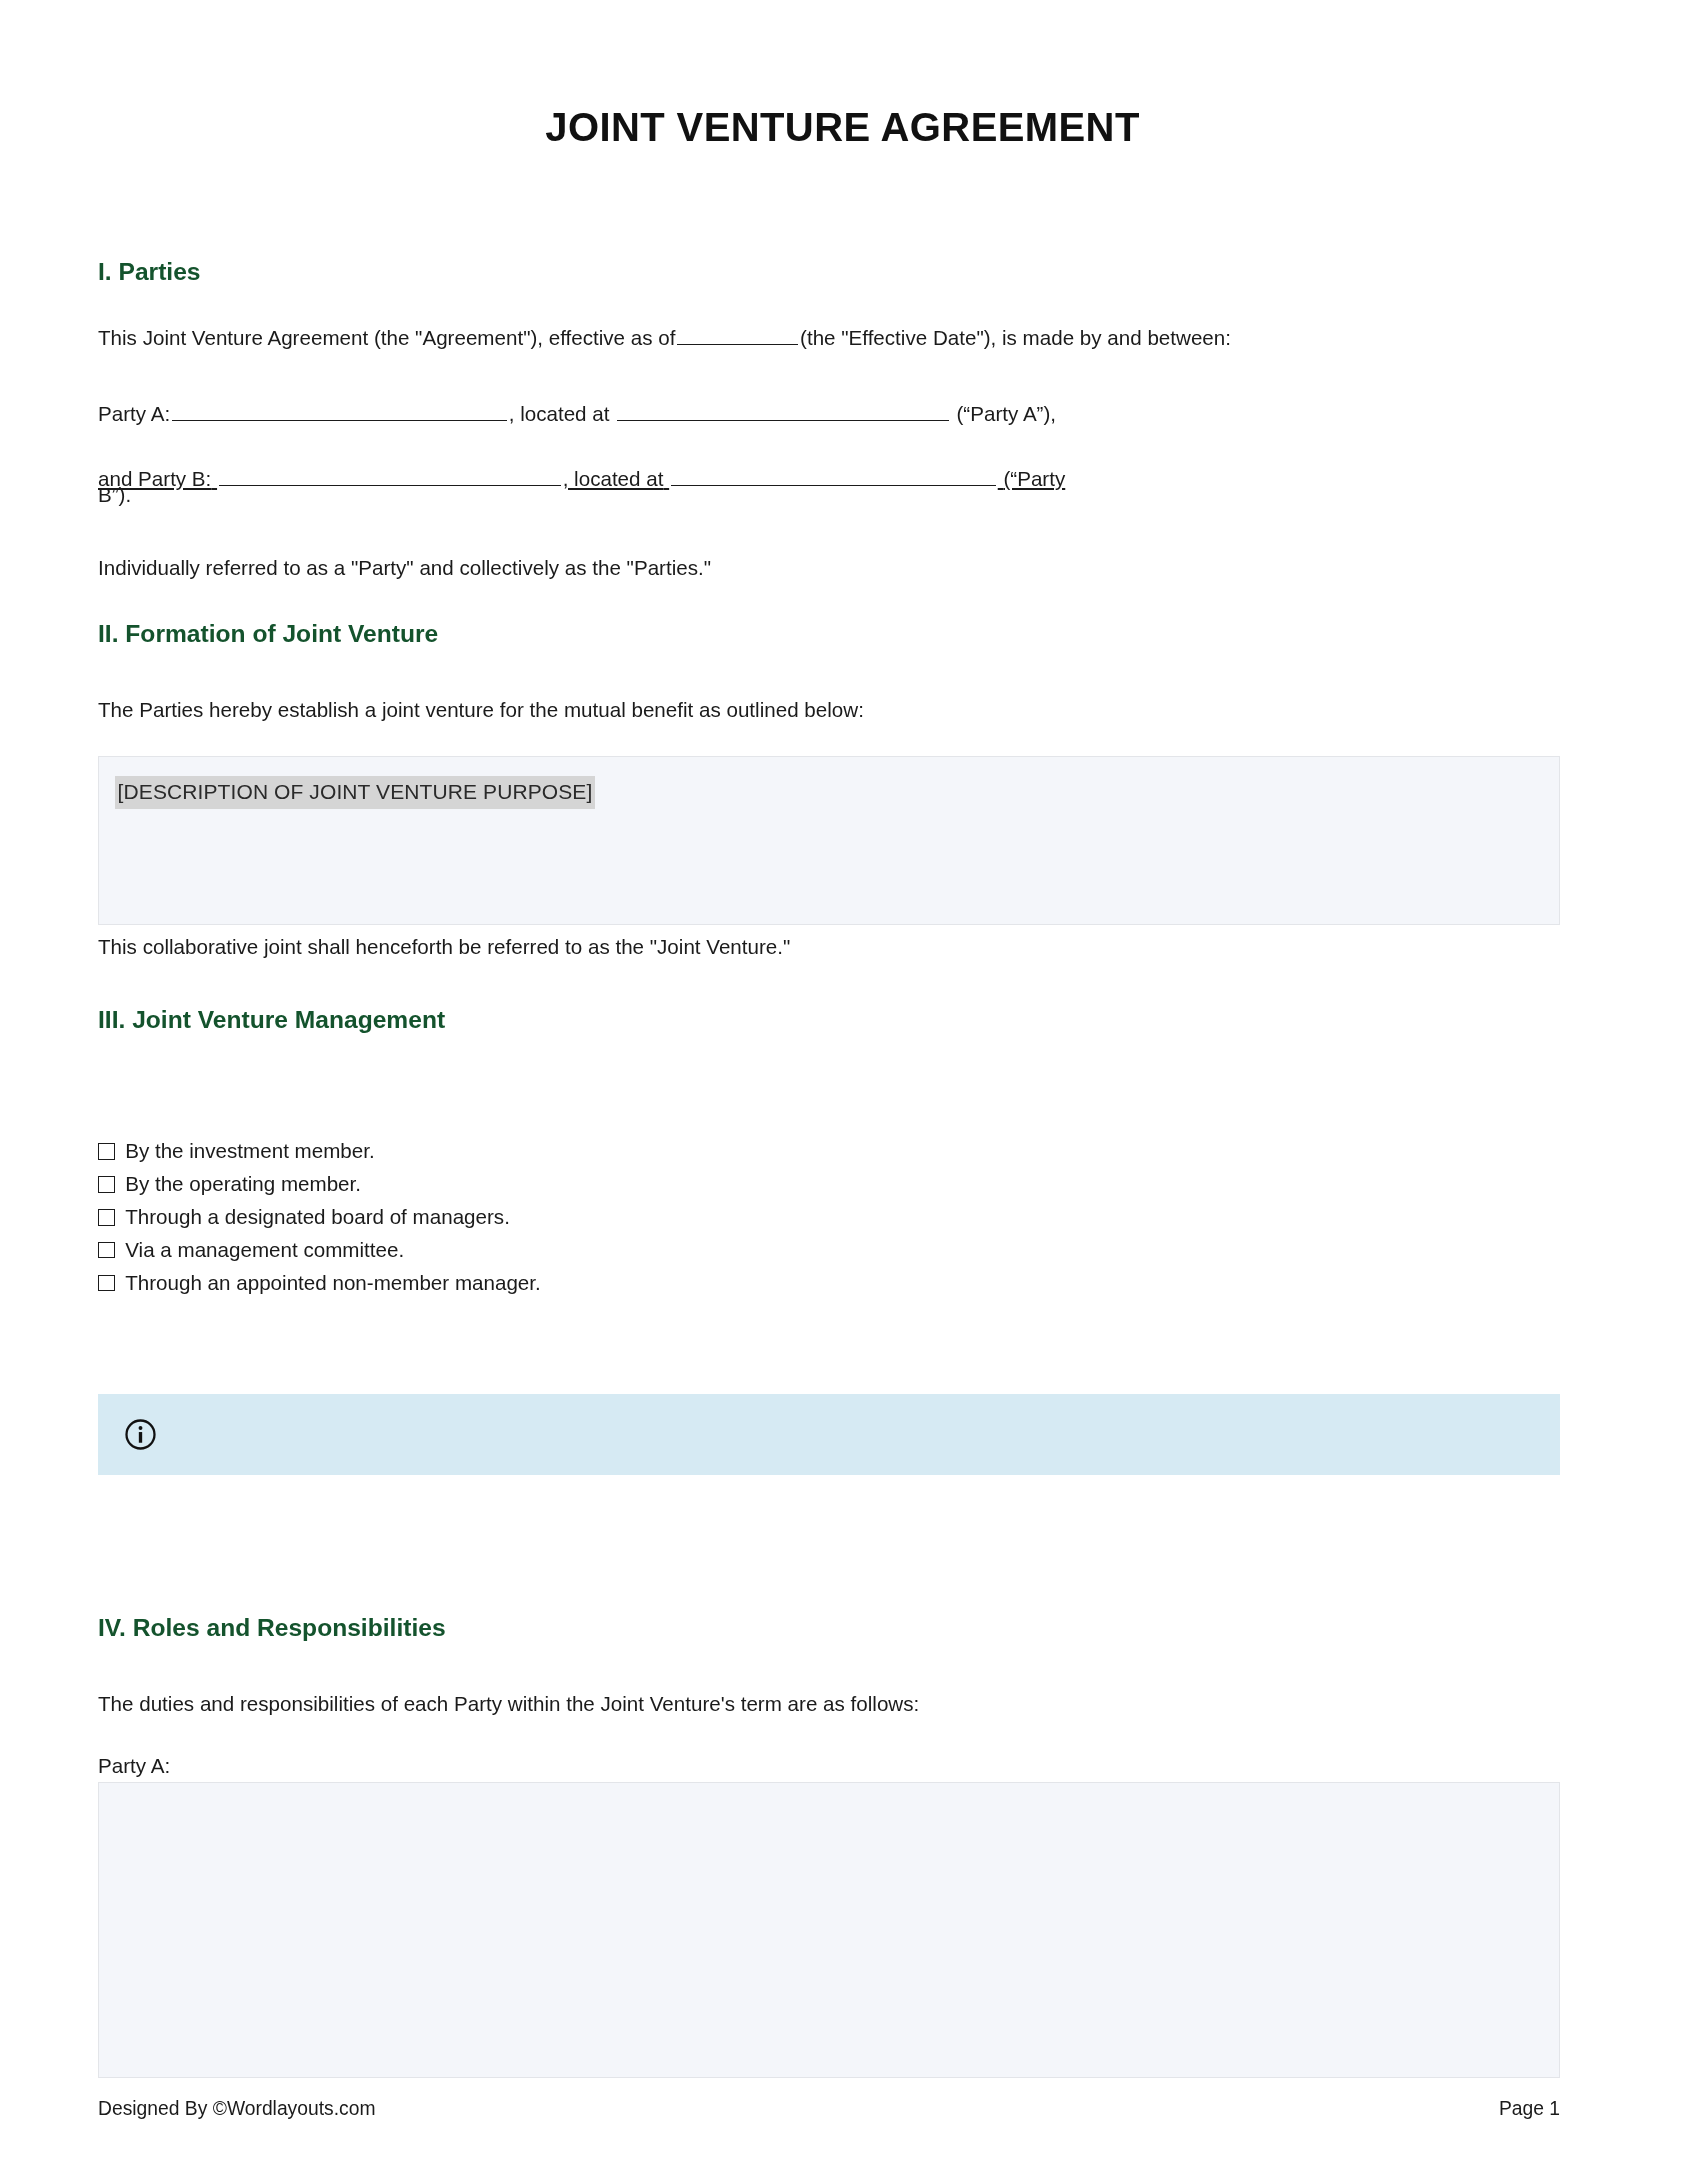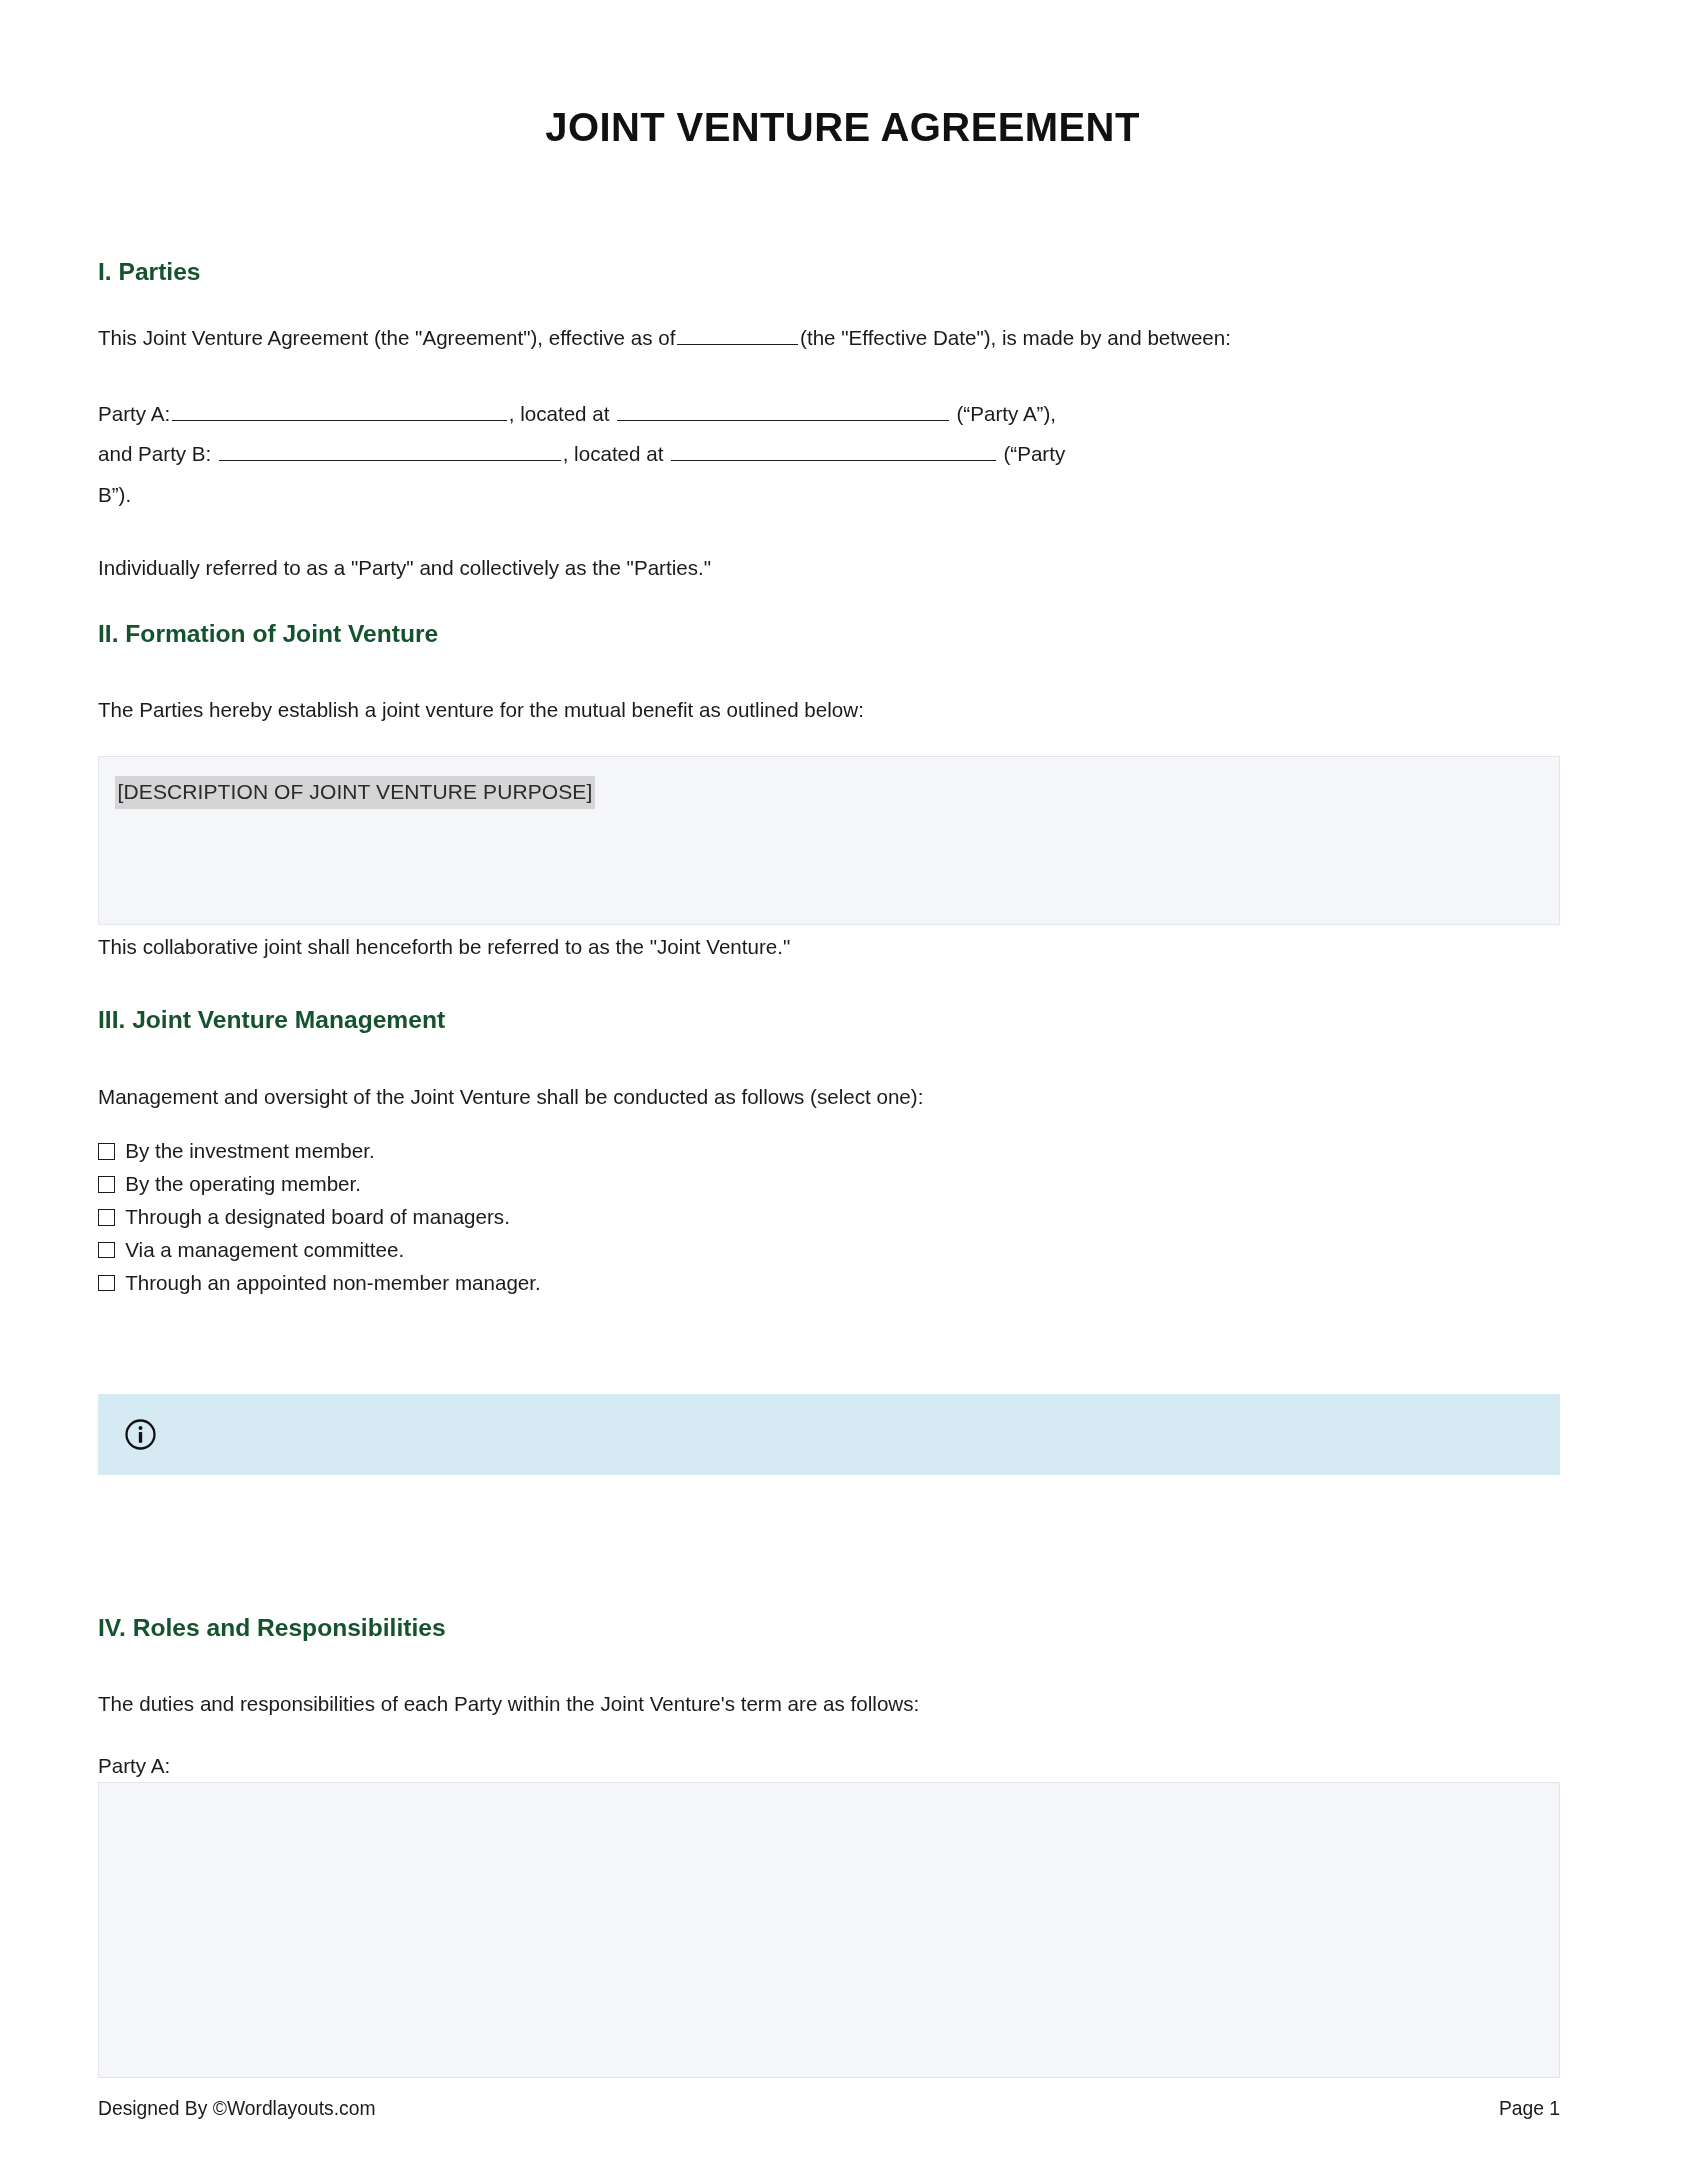--- a/index.html
+++ b/index.html
@@ -168,21 +168,21 @@
       <span>This Joint Venture Agreement (the "Agreement"), effective as of</span><span class="blank-line bl-date"></span><span>(the "Effective Date"), is made by and between:</span>
     </p>
   </div>
 
   <div class="blk" style="top:397px;">
     <p class="para">
       <span>Party A:</span><span class="blank-line bl-name"></span><span>, located at</span> <span class="blank-line bl-addr"></span> <span>(“Party A”),</span>
     </p>
   </div>
 
-  <div class="blk" style="top:437px;">
+  <div class="blk" style="top:462px;text-decoration:underline;">
     <p class="para">
       <span>and Party B:</span> <span class="blank-line bl-nameb"></span><span>, located at</span> <span class="blank-line bl-addrb"></span> <span>(“Party</span>
     </p>
   </div>
 
   <div class="blk" style="top:478px;">
     <p class="para">B”).</p>
   </div>
 
   <div class="blk" style="top:551px;">
@@ -204,23 +204,20 @@
   </div>
 
   <div class="blk" style="top:930px;">
     <p class="para">This collaborative joint shall henceforth be referred to as the "Joint Venture."</p>
   </div>
 
   <div class="blk" style="top:1005px;">
     <h2 class="section-heading">III. Joint Venture Management</h2>
   </div>
 
-  <div class="blk" style="top:1080px;">
-    <p class="para">Management and oversight of the Joint Venture shall be conducted as follows (select one):</p>
-  </div>
 
   <div class="blk" style="top:1141px;">
     <ul class="check-list">
       <li class="check-item">
         <span class="checkbox-glyph"></span>
         <span>By the investment member.</span>
       </li>
       <li class="check-item">
         <span class="checkbox-glyph"></span>
         <span>By the operating member.</span>

